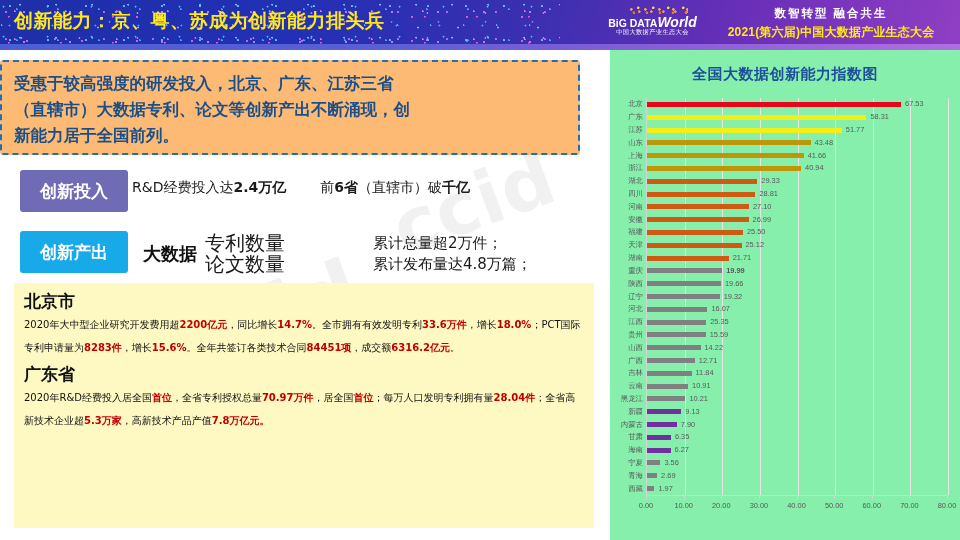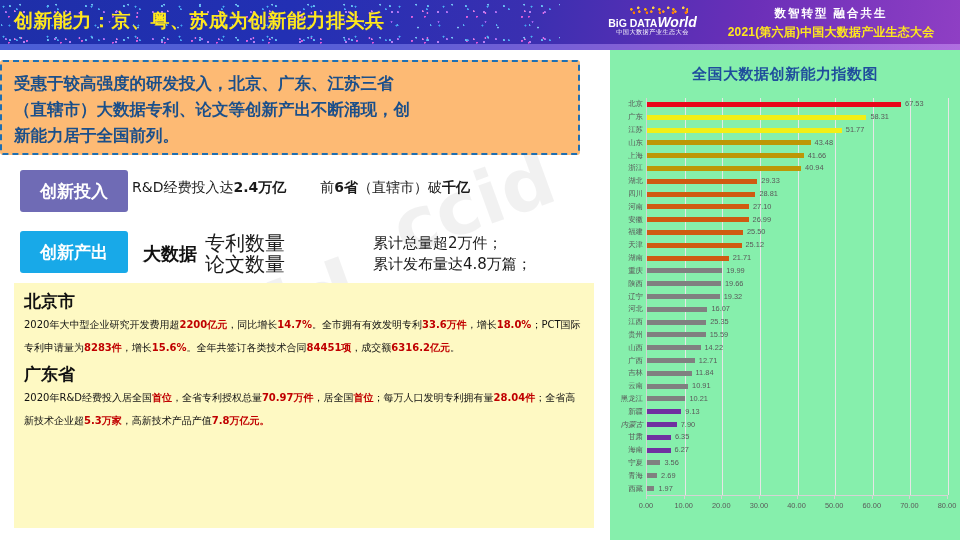--- a/index.html
+++ b/index.html
@@ -281,21 +281,21 @@
         <div class="bar-label" style="left: 105.964px; top: 103.855px;">27.10</div>
         <div class="bar" style="top: 119.161px; width: 101.55px; background: rgb(207, 90, 17);"></div>
         <div class="bar-label" style="left: 105.55px; top: 116.661px;">26.99</div>
         <div class="bar" style="top: 131.968px; width: 95.9437px; background: rgb(207, 90, 17);"></div>
         <div class="bar-label" style="left: 99.9437px; top: 129.468px;">25.50</div>
         <div class="bar" style="top: 144.774px; width: 94.514px; background: rgb(207, 90, 17);"></div>
         <div class="bar-label" style="left: 98.514px; top: 142.274px;">25.12</div>
         <div class="bar" style="top: 157.581px; width: 81.6839px; background: rgb(207, 90, 17);"></div>
         <div class="bar-label" style="left: 85.6839px; top: 155.081px;">21.71</div>
         <div class="bar" style="top: 170.387px; width: 75.2124px; background: rgb(128, 128, 128);"></div>
-        <div class="bar-label" style="left: 79.2124px; top: 167.887px;">19.99</div>
+        <div class="bar-label" style="left: 79.2124px; top: 167.887px; font-weight: bold;">19.99</div>
         <div class="bar" style="top: 183.194px; width: 73.9707px; background: rgb(128, 128, 128);"></div>
         <div class="bar-label" style="left: 77.9707px; top: 180.694px;">19.66</div>
         <div class="bar" style="top: 196px; width: 72.6915px; background: rgb(128, 128, 128);"></div>
         <div class="bar-label" style="left: 76.6915px; top: 193.5px;">19.32</div>
         <div class="bar" style="top: 208.806px; width: 60.4634px; background: rgb(128, 128, 128);"></div>
         <div class="bar-label" style="left: 64.4634px; top: 206.306px;">16.07</div>
         <div class="bar" style="top: 221.613px; width: 59.1465px; background: rgb(128, 128, 128);"></div>
         <div class="bar-label" style="left: 63.1465px; top: 219.113px;">25.35</div>
         <div class="bar" style="top: 234.419px; width: 58.6574px; background: rgb(128, 128, 128);"></div>
         <div class="bar-label" style="left: 62.6574px; top: 231.919px;">15.59</div>
@@ -343,21 +343,21 @@
         <div class="cat-label" style="top: 193.5px; right: 309px;">辽宁</div>
         <div class="cat-label" style="top: 206.306px; right: 309px;">河北</div>
         <div class="cat-label" style="top: 219.113px; right: 309px;">江西</div>
         <div class="cat-label" style="top: 231.919px; right: 309px;">贵州</div>
         <div class="cat-label" style="top: 244.726px; right: 309px;">山西</div>
         <div class="cat-label" style="top: 257.532px; right: 309px;">广西</div>
         <div class="cat-label" style="top: 270.339px; right: 309px;">吉林</div>
         <div class="cat-label" style="top: 283.145px; right: 309px;">云南</div>
         <div class="cat-label" style="top: 295.952px; right: 309px;">黑龙江</div>
         <div class="cat-label" style="top: 308.758px; right: 309px;">新疆</div>
-        <div class="cat-label" style="top: 321.565px; right: 309px; font-style: italic;">内蒙古</div>
+        <div class="cat-label" style="top: 321.565px; right: 309px;">内蒙古</div>
         <div class="cat-label" style="top: 334.371px; right: 309px;">甘肃</div>
         <div class="cat-label" style="top: 347.177px; right: 309px;">海南</div>
         <div class="cat-label" style="top: 359.984px; right: 309px;">宁夏</div>
         <div class="cat-label" style="top: 372.79px; right: 309px;">青海</div>
         <div class="cat-label" style="top: 385.597px; right: 309px;">西藏</div>
       </div>
     <div id="tickLabels">
         <div class="tick-label" style="left: 28px; top: 403px;">0.00</div>
         <div class="tick-mark" style="left: 28px; top: 398px;"></div>
         <div class="tick-label" style="left: 65.625px; top: 403px;">10.00</div>

